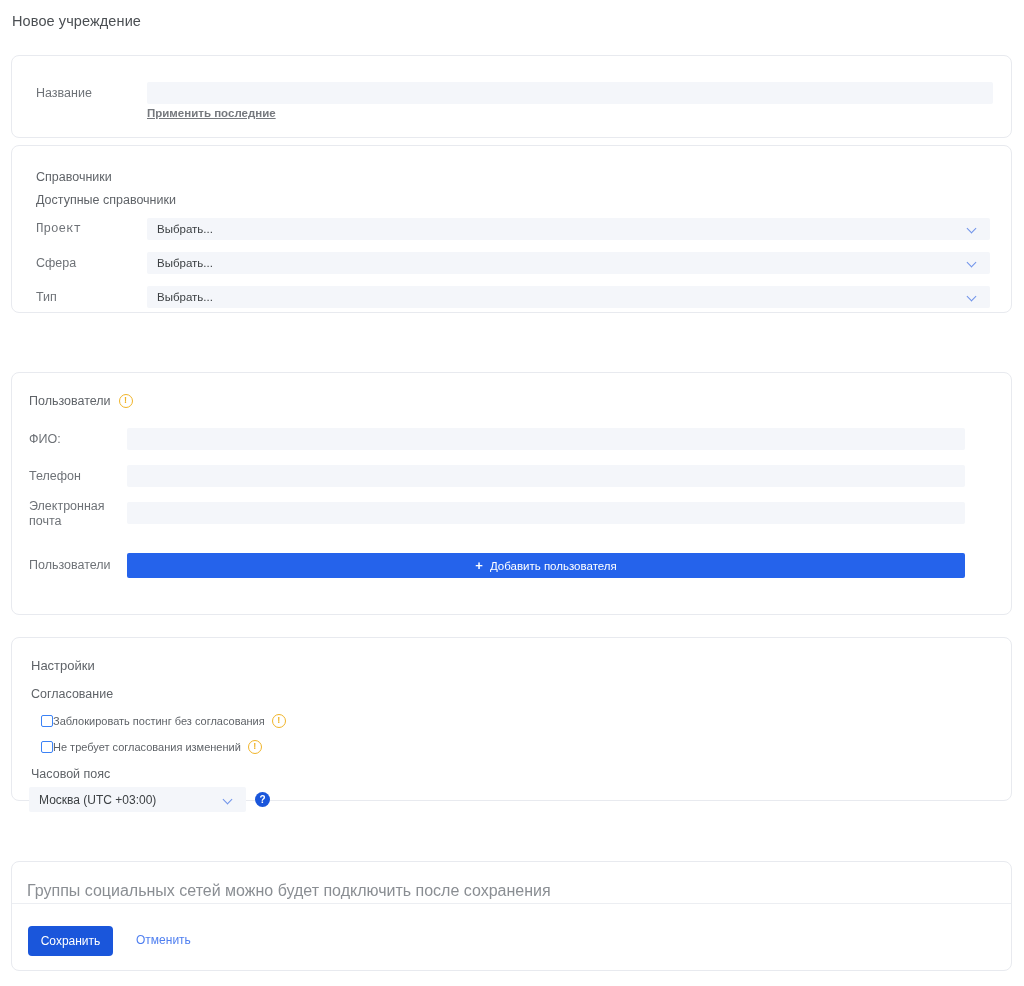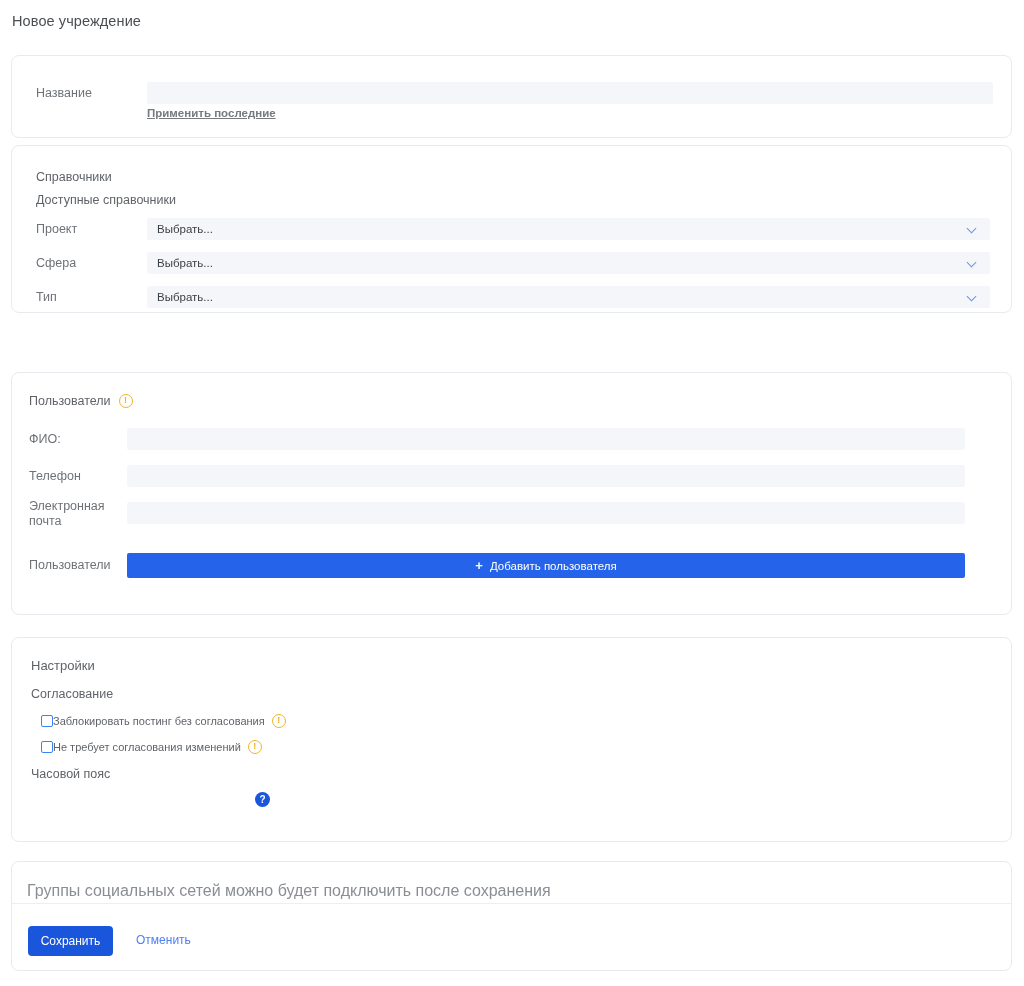--- a/index.html
+++ b/index.html
@@ -36,21 +36,21 @@
 
   .card{
     position:absolute;left:11px;width:1001px;
     background:#fff;
     border:1px solid var(--card-border);
     border-radius:var(--card-radius);
   }
   #card-name{top:55px;height:83px;}
   #card-dirs{top:145px;height:168px;text-align:center;}
   #card-users{top:372px;height:243px;padding-left:9px;}
-  #card-settings{top:637px;height:205px;}
+  #card-settings{top:637px;height:164px;}
   #card-footer{top:861px;height:110px;}
 
   .field-row{position:absolute;display:flex;align-items:center;}
   .field-label{
     color:var(--label);
     font-size:12.5px;
     line-height:15px;
   }
   .input-box{
     background:var(--input-bg);
@@ -167,21 +167,21 @@
     <div class="input-box" style="position:absolute;left:135px;top:26px;width:846px;">
       <span></span>
     </div>
     <div class="link-underline" style="left:135px;top:51px;">Применить последние</div>
   </div>
 
   <div class="card" id="card-dirs">
     <div class="section-heading" style="left:24px;top:24px;">Справочники</div>
     <div class="section-heading" style="left:24px;top:47px;">Доступные справочники</div>
 
-    <div class="field-row" style="left:24px;top:76px;">
+    <div class="field-row" style="left:24px;top:76px;font-family:Liberation Mono, monospace;">
       <span class="field-label">Проект</span>
     </div>
     <div class="select-box" style="position:absolute;left:135px;top:72px;width:843px;">
       <span class="ph">Выбрать...</span>
       <span class="chev"></span>
     </div>
 
     <div class="field-row" style="left:24px;top:110px;">
       <span class="field-label">Сфера</span>
     </div>
@@ -252,20 +252,24 @@
     <div class="checkbox-row" style="left:29px;top:102px;">
       <span class="cbox"></span>
       <span class="cbox-label">Не требует согласования изменений</span>
       <span class="warn-icon" style="margin-left:7px;">
         <span>!</span>
       </span>
     </div>
 
     <div class="section-heading" style="left:19px;top:129px;">Часовой пояс</div>
 
+    <div class="select-box" style="position:absolute;left:17px;top:149px;width:217px;height:25px;font-size:12px;color:#3c4043;">
+      <span>Москва (UTC +03:00)</span>
+      <span class="chev"></span>
+    </div>
     <span class="help-icon" style="position:absolute;left:243px;top:154px;">
       <span>?</span>
     </span>
   </div>
 
   <div class="card" id="card-footer"></div>
   <div class="footer-note">Группы социальных сетей можно будет подключить после сохранения</div>
   <div class="footer-divider"></div>
   <button class="btn-save">Сохранить</button>
   <button class="btn-cancel">Отменить</button>

